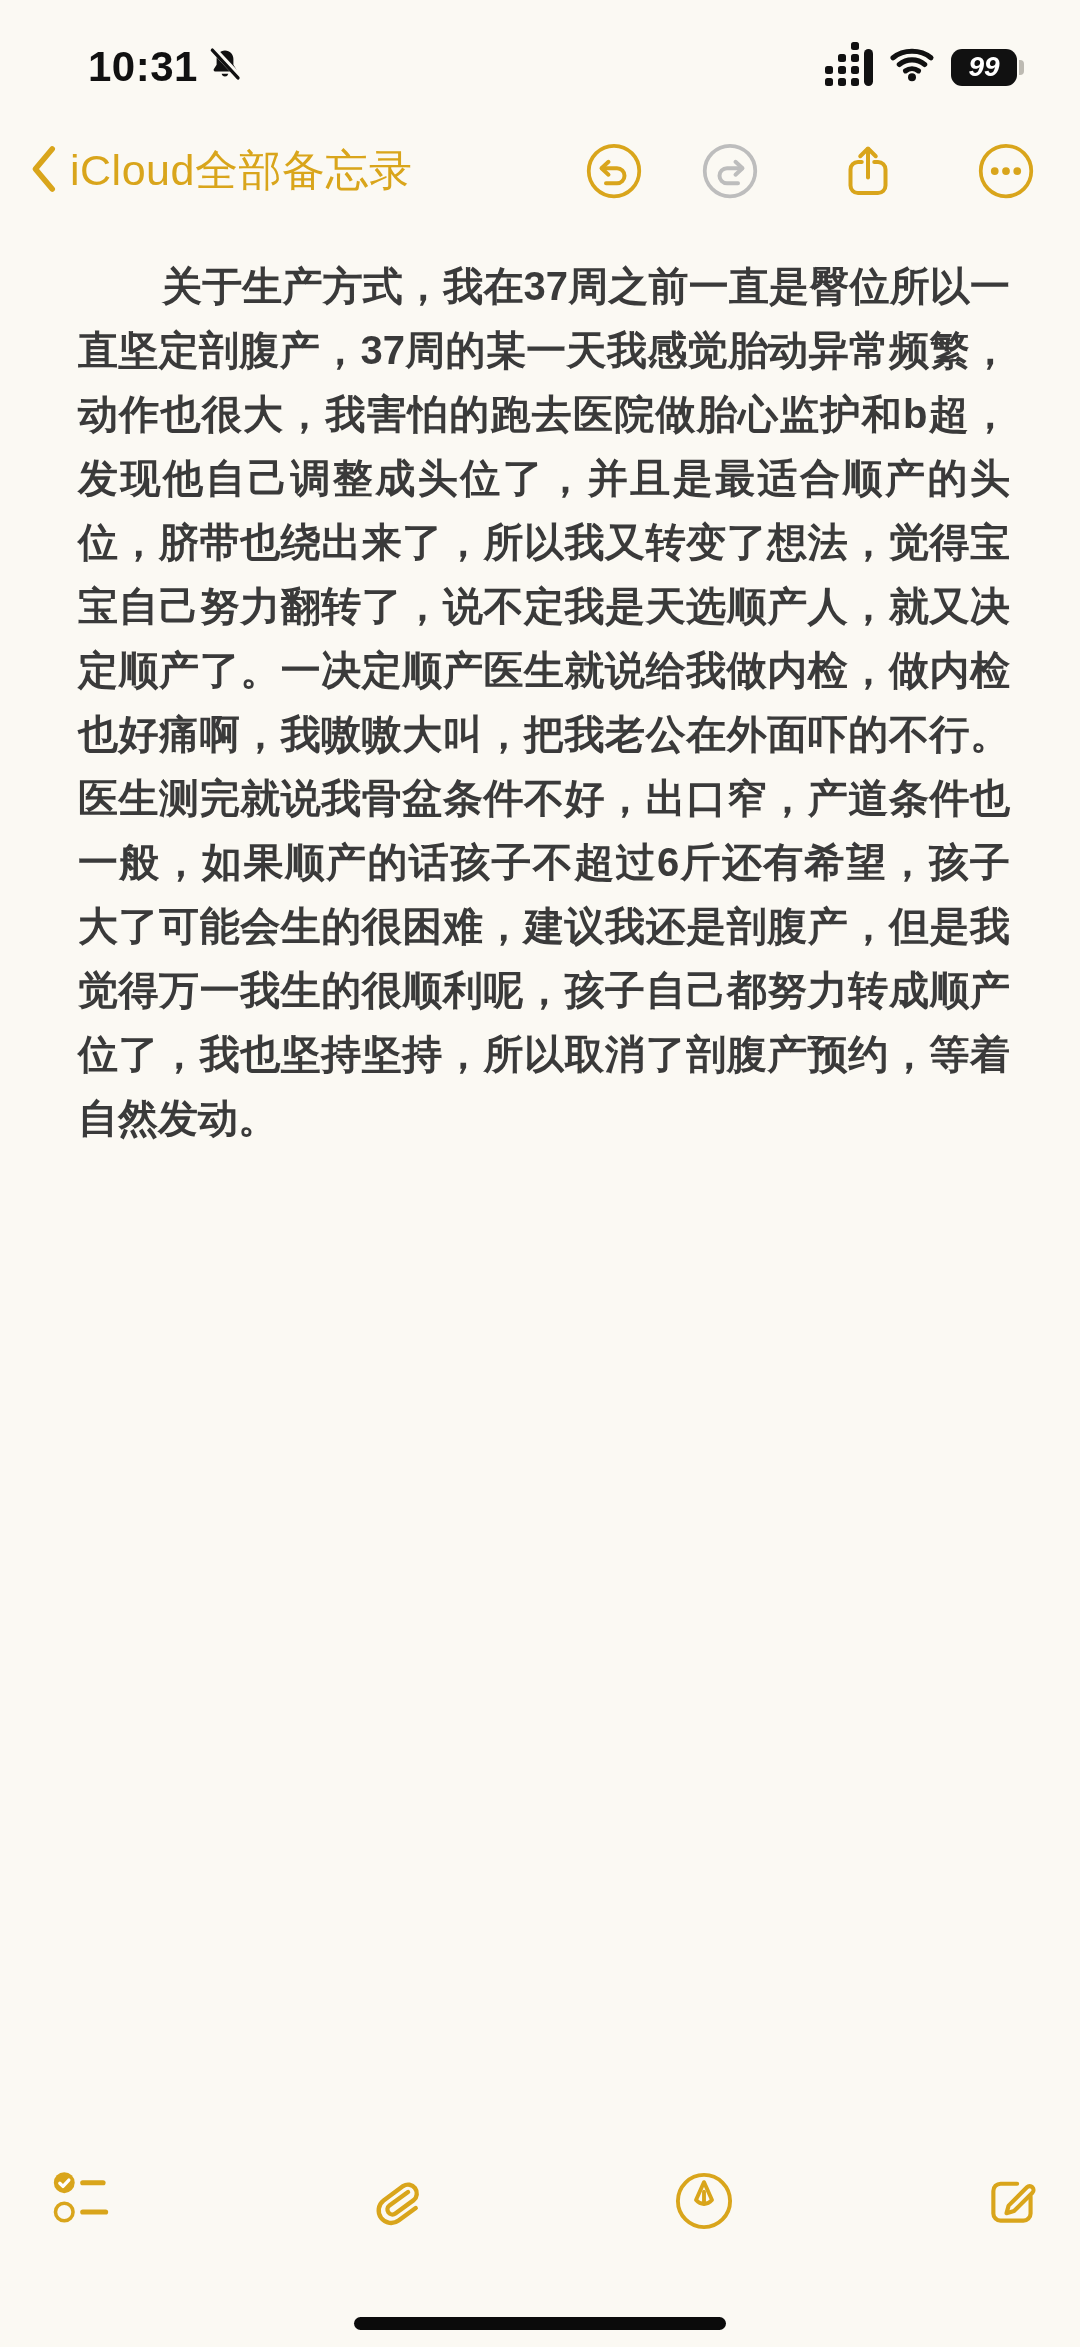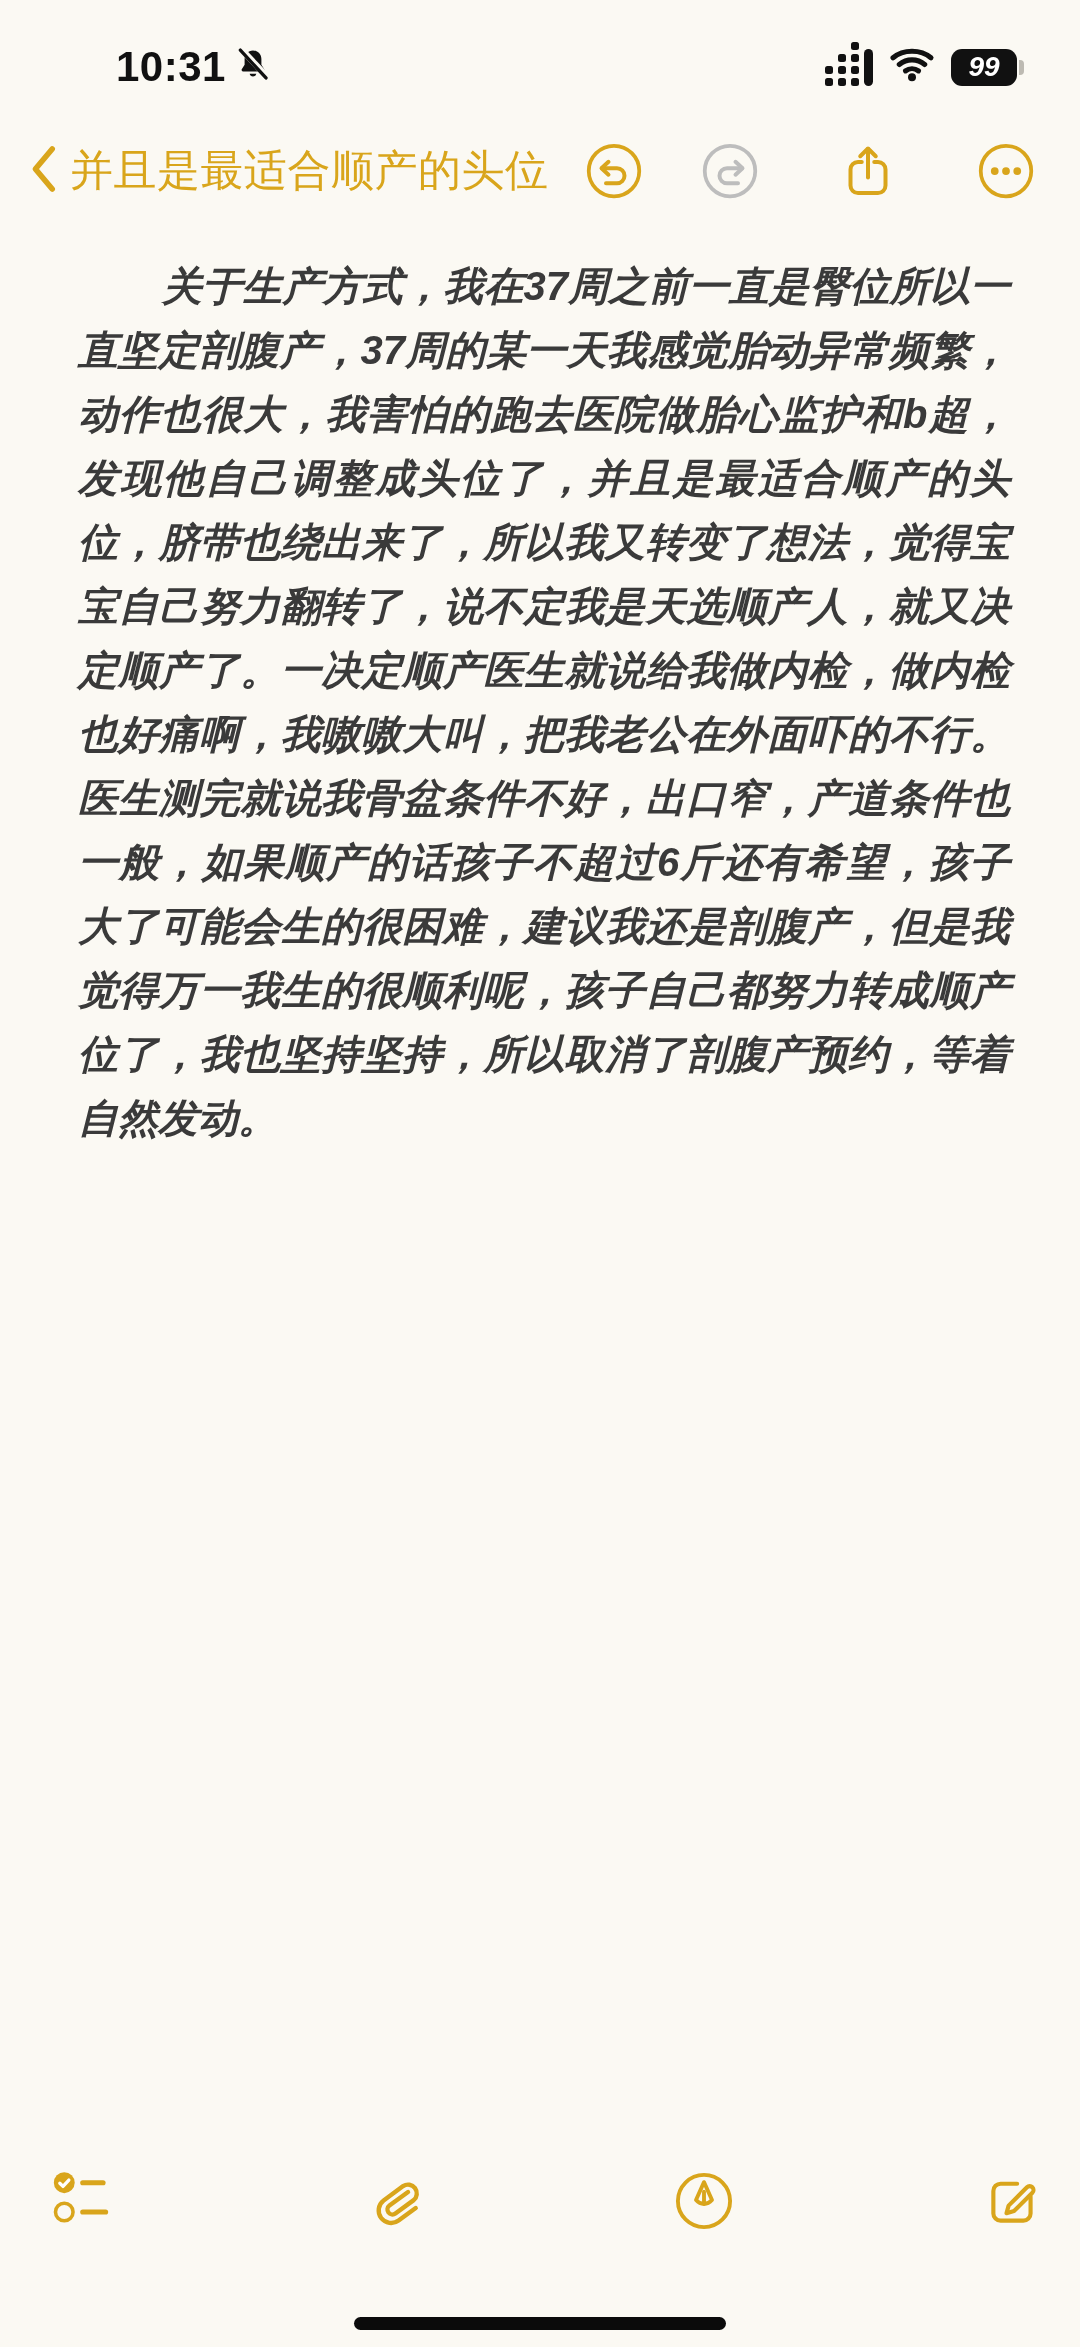--- a/index.html
+++ b/index.html
@@ -17,21 +17,21 @@
   .screen{
     position:relative;width:1080px;height:2347px;margin:0 auto;
     background:var(--background);overflow:hidden;
   }
   
   .status-bar{
     height:112px;display:flex;align-items:center;justify-content:space-between;
     padding:22px 56px 0 88px;color:var(--status);
   }
   .time-group{display:flex;align-items:center;gap:8px;}
-  .time{font-size:42px;font-weight:700;letter-spacing:0.5px;color:var(--status);margin-left:28px;}
+  .time{font-size:42px;font-weight:700;letter-spacing:0.5px;color:var(--status);}
   .status-icons{display:flex;align-items:center;gap:16px;}
   .sig{display:flex;align-items:flex-end;gap:5px;height:38px;}
   .sig .col{display:flex;flex-direction:column;gap:4px;}
   .sig .dot{width:8px;height:8px;border-radius:2.5px;background:var(--status);}
   .sig .bar{width:9px;height:37px;border-radius:4.5px;background:var(--status);}
   .batt-wrap{display:flex;align-items:center;}
   .batt{
     width:66px;height:37px;background:var(--status);border-radius:11px;
     color:#fff;display:flex;align-items:center;justify-content:center;
     font-size:28px;font-weight:700;font-style:italic;
@@ -46,21 +46,21 @@
   .back-label{font-size:43px;color:var(--accent);letter-spacing:0.5px;}
   .nav-actions{display:flex;align-items:center;}
   .nav-btn{display:flex;align-items:center;justify-content:center;cursor:pointer;}
   .nav-btn + .nav-btn{margin-left:56px;}
   .nav-btn.gap-lg{margin-left:78px;}
   
   .note-body{
     height:1944px;overflow:hidden;
     padding:24px 70px 0 78px;
     font-size:40px;line-height:64px;font-weight:600;
-    color:var(--text);text-align:justify;font-style:italic;
+    color:var(--text);text-align:justify;
   }
   .note-body p{margin:0 0 64px;text-indent:84px;}
   .note-body .u{
     text-decoration:underline;
     text-decoration-color:var(--underline);
     text-decoration-thickness:4px;
     text-underline-offset:9px;
   }
   
   .toolbar{
@@ -134,21 +134,21 @@
     </div>
   </div>
 
   <div class="nav-bar">
     <div class="back">
       <span>
         <svg width="30" height="48" viewBox="0 0 14 24">
           <path class="st" stroke-width="2.8" d="M11.6 2L3.2 12l8.4 10"></path>
         </svg>
       </span>
-      <span class="back-label">并且是最适合顺产的头位</span>
+      <span class="back-label">iCloud全部备忘录</span>
     </div>
     <div class="nav-actions">
       <div class="nav-btn">
         <svg width="60" height="60" viewBox="0 0 24 24">
           <circle class="st" stroke-width="1.5" cx="12" cy="12" r="10.1"></circle>
           <path class="st" stroke-width="1.6" d="M7.2 10.9h6a3 3 0 0 1 0 6H8.8"></path>
           <path class="st" stroke-width="1.6" d="M9.8 8.3L7 10.9l2.8 2.6"></path>
         </svg>
       </div>
       <div class="nav-btn">

